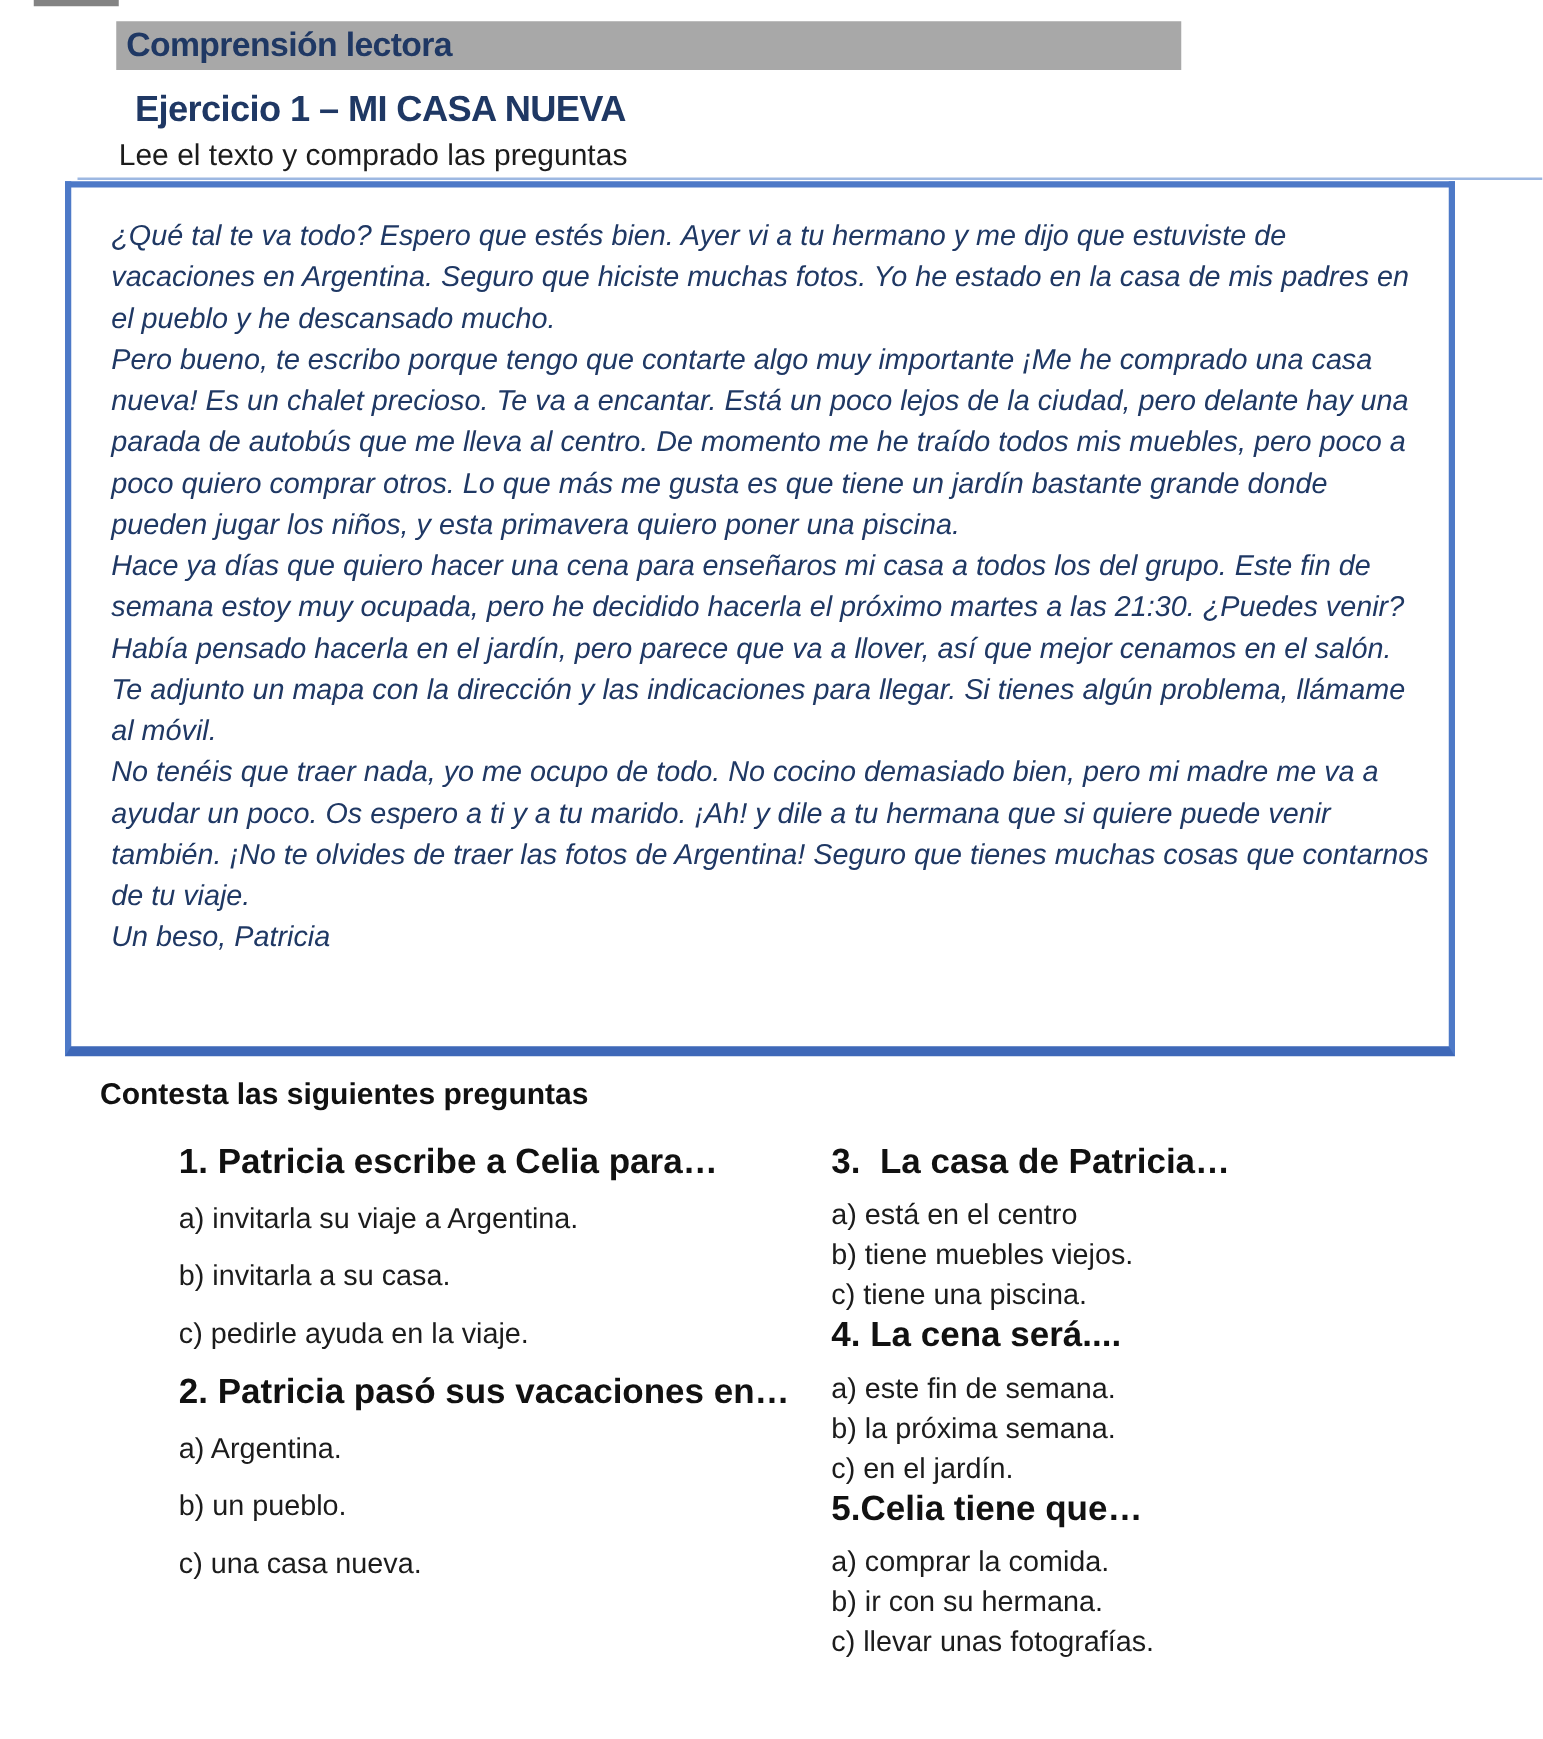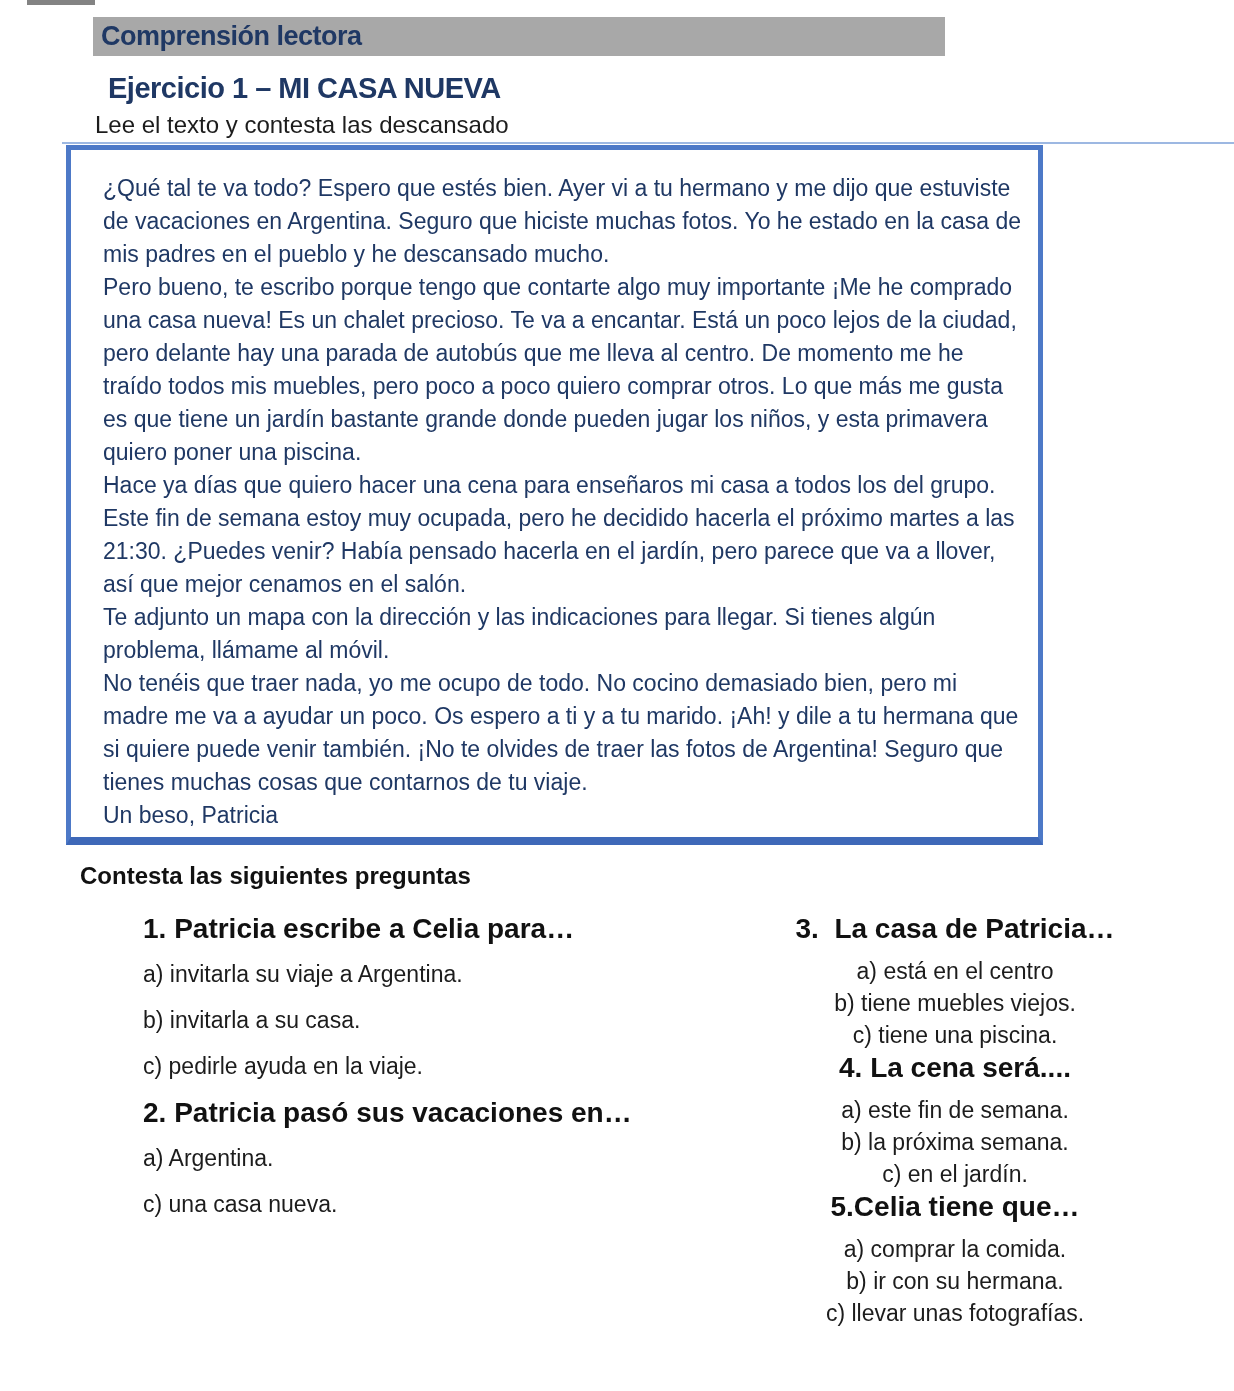--- a/index.html
+++ b/index.html
@@ -55,48 +55,49 @@
     color: #1c1c1c;
   }
   .thin-rule {
     position: absolute;
     left: 62px; top: 142px;
     width: 1172px; height: 2px;
     background: #9db8e2;
   }
   .letter-box {
     position: absolute;
-    left: 66px; top: 145px;
-    width: 977px; height: 700px;
+    left: 52px; top: 145px;
+    width: 1112px; height: 700px;
     box-sizing: border-box;
     background: #ffffff;
     border: 5px solid #4d79c7;
     border-bottom: 8px solid #3e68b8;
     padding: 22px 14px 0 32px;
+    font-style: italic;
   }
   .letter-box p {
     margin: 0;
     font-size: 23px;
     line-height: 33px;
     color: #1f3864;
   }
   .questions-heading {
     position: absolute;
     left: 80px; top: 862px;
     margin: 0;
     font-size: 24px;
     font-weight: bold;
     color: #111111;
   }
   .q-col {
     position: absolute;
     top: 915px;
   }
   .q-col-left  { left: 143px; width: 500px; }
-  .q-col-right { left: 685px; width: 540px; text-align: center; }
+  .q-col-right { left: 665px; width: 540px; }
   .q-label {
     font-size: 28px;
     font-weight: bold;
     color: #111111;
     white-space: pre-wrap;
     line-height: 27px;
     margin: 0;
   }
   .q-option {
     font-size: 23px;
@@ -118,21 +119,21 @@
 <div class="top-artifact"></div>
 
 <div class="thin-rule"></div>
 
 <div class="section-bar">
   <span class="section-title">Comprensión lectora</span>
 </div>
 
 <h1 class="exercise-title">Ejercicio 1 – MI CASA NUEVA</h1>
 
-<p class="instructions">Lee el texto y contesta las descansado</p>
+<p class="instructions">Lee el texto y comprado las preguntas</p>
 
 <div class="letter-box">
   <p>¿Qué tal te va todo? Espero que estés bien. Ayer vi a tu hermano y me dijo que estuviste de vacaciones en Argentina. Seguro que hiciste muchas fotos. Yo he estado en la casa de mis padres en el pueblo y he descansado mucho.</p>
   <p>Pero bueno, te escribo porque tengo que contarte algo muy importante ¡Me he comprado una casa nueva! Es un chalet precioso. Te va a encantar. Está un poco lejos de la ciudad, pero delante hay una parada de autobús que me lleva al centro. De momento me he traído todos mis muebles, pero poco a poco quiero comprar otros. Lo que más me gusta es que tiene un jardín bastante grande donde pueden jugar los niños, y esta primavera quiero poner una piscina.</p>
   <p>Hace ya días que quiero hacer una cena para enseñaros mi casa a todos los del grupo. Este fin de semana estoy muy ocupada, pero he decidido hacerla el próximo martes a las 21:30. ¿Puedes venir? Había pensado hacerla en el jardín, pero parece que va a llover, así que mejor cenamos en el salón.</p>
   <p>Te adjunto un mapa con la dirección y las indicaciones para llegar. Si tienes algún problema, llámame al móvil.</p>
   <p>No tenéis que traer nada, yo me ocupo de todo. No cocino demasiado bien, pero mi madre me va a ayudar un poco. Os espero a ti y a tu marido. ¡Ah! y dile a tu hermana que si quiere puede venir también. ¡No te olvides de traer las fotos de Argentina! Seguro que tienes muchas cosas que contarnos de tu viaje.</p>
   <p>Un beso, Patricia</p>
 </div>
 
@@ -141,20 +142,21 @@
 <div class="q-col q-col-left">
   <div class="q-block">
     <p class="q-label">1. Patricia escribe a Celia para…</p>
     <p class="q-option">a) invitarla su viaje a Argentina.</p>
     <p class="q-option">b) invitarla a su casa.</p>
     <p class="q-option">c) pedirle ayuda en la viaje.</p>
   </div>
   <div class="q-block">
     <p class="q-label">2. Patricia pasó sus vacaciones en…</p>
     <p class="q-option">a) Argentina.</p>
+    <p class="q-option">b) un pueblo.</p>
     <p class="q-option">c) una casa nueva.</p>
   </div>
 </div>
 
 <div class="q-col q-col-right">
   <div class="q-block">
     <p class="q-label">3.  La casa de Patricia…</p>
     <p class="q-option">a) está en el centro</p>
     <p class="q-option">b) tiene muebles viejos.</p>
     <p class="q-option">c) tiene una piscina.</p>

